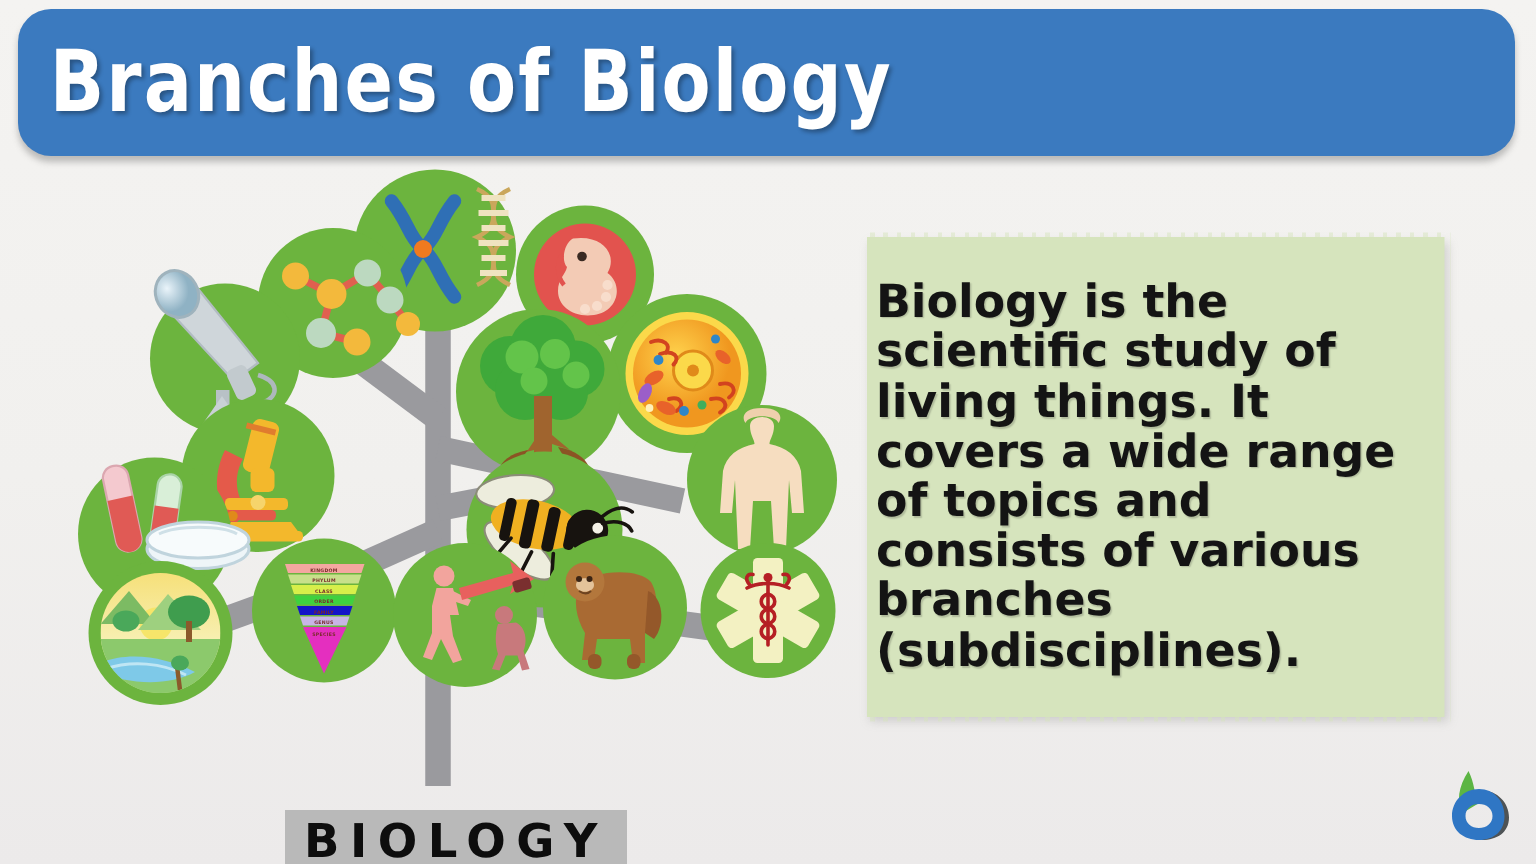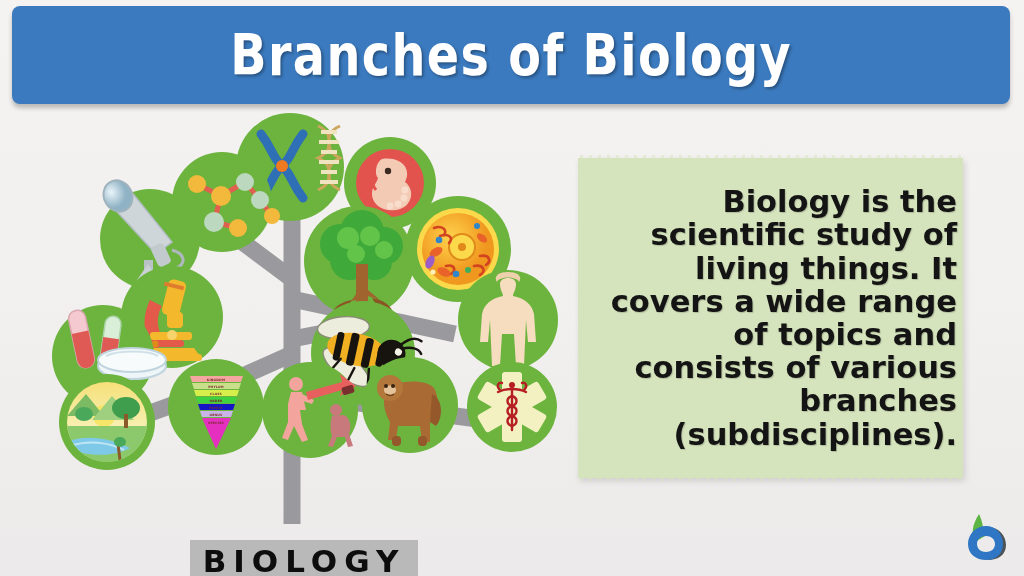--- a/index.html
+++ b/index.html
@@ -8,23 +8,23 @@
     font-family:"Liberation Sans", sans-serif;
     background:#f2f1ef;
     position:relative;
   }
   #stage{position:absolute;left:0;top:0;width:1024px;height:576px;
     background:linear-gradient(180deg,#f4f3f1 0%,#f1f0ee 55%,#eceaea 100%);}
 
   
   .banner{
     position:absolute;left:12px;top:6px;width:998px;height:98px;
-    background:#3b7abf;border-radius:8px;
+    background:#3b7abf;border-radius:22px;
     box-shadow:0 4px 4px rgba(120,120,120,0.45);
-    display:flex;align-items:center;justify-content:center;
+    display:flex;align-items:center;
   }
   .banner-title{
     color:#ffffff;font-size:57px;font-weight:bold;
     letter-spacing:1.5px;
     font-family:"DejaVu Sans Condensed","Liberation Sans",sans-serif;
     transform:scaleX(0.93);
     text-shadow:2px 2px 3px rgba(0,0,0,0.32);
     white-space:nowrap;
   }
 
@@ -36,21 +36,21 @@
     display:flex;align-items:center;justify-content:center;
   }
   .info-panel::before{
     content:"";position:absolute;left:-4px;top:-3px;right:-4px;bottom:-3px;
     background:
       repeating-linear-gradient(90deg,transparent 0 6px,rgba(214,228,189,.9) 6px 9px);
     pointer-events:none;opacity:.55;
   }
   .info-text{
     position:relative;z-index:2;
-    text-align:right;color:#141414;font-weight:bold;
+    text-align:left;color:#141414;font-weight:bold;
     font-size:30.5px;line-height:1.09;
     font-family:"DejaVu Sans","Liberation Sans",sans-serif;
     text-shadow:1px 1px 1px rgba(0,0,0,0.18);
     padding:0 6px;
   }
 
   
   .tree-area{position:absolute;left:0;top:104px;width:575px;height:472px;}
   .tree-svg{position:absolute;left:0;top:0;}
 

